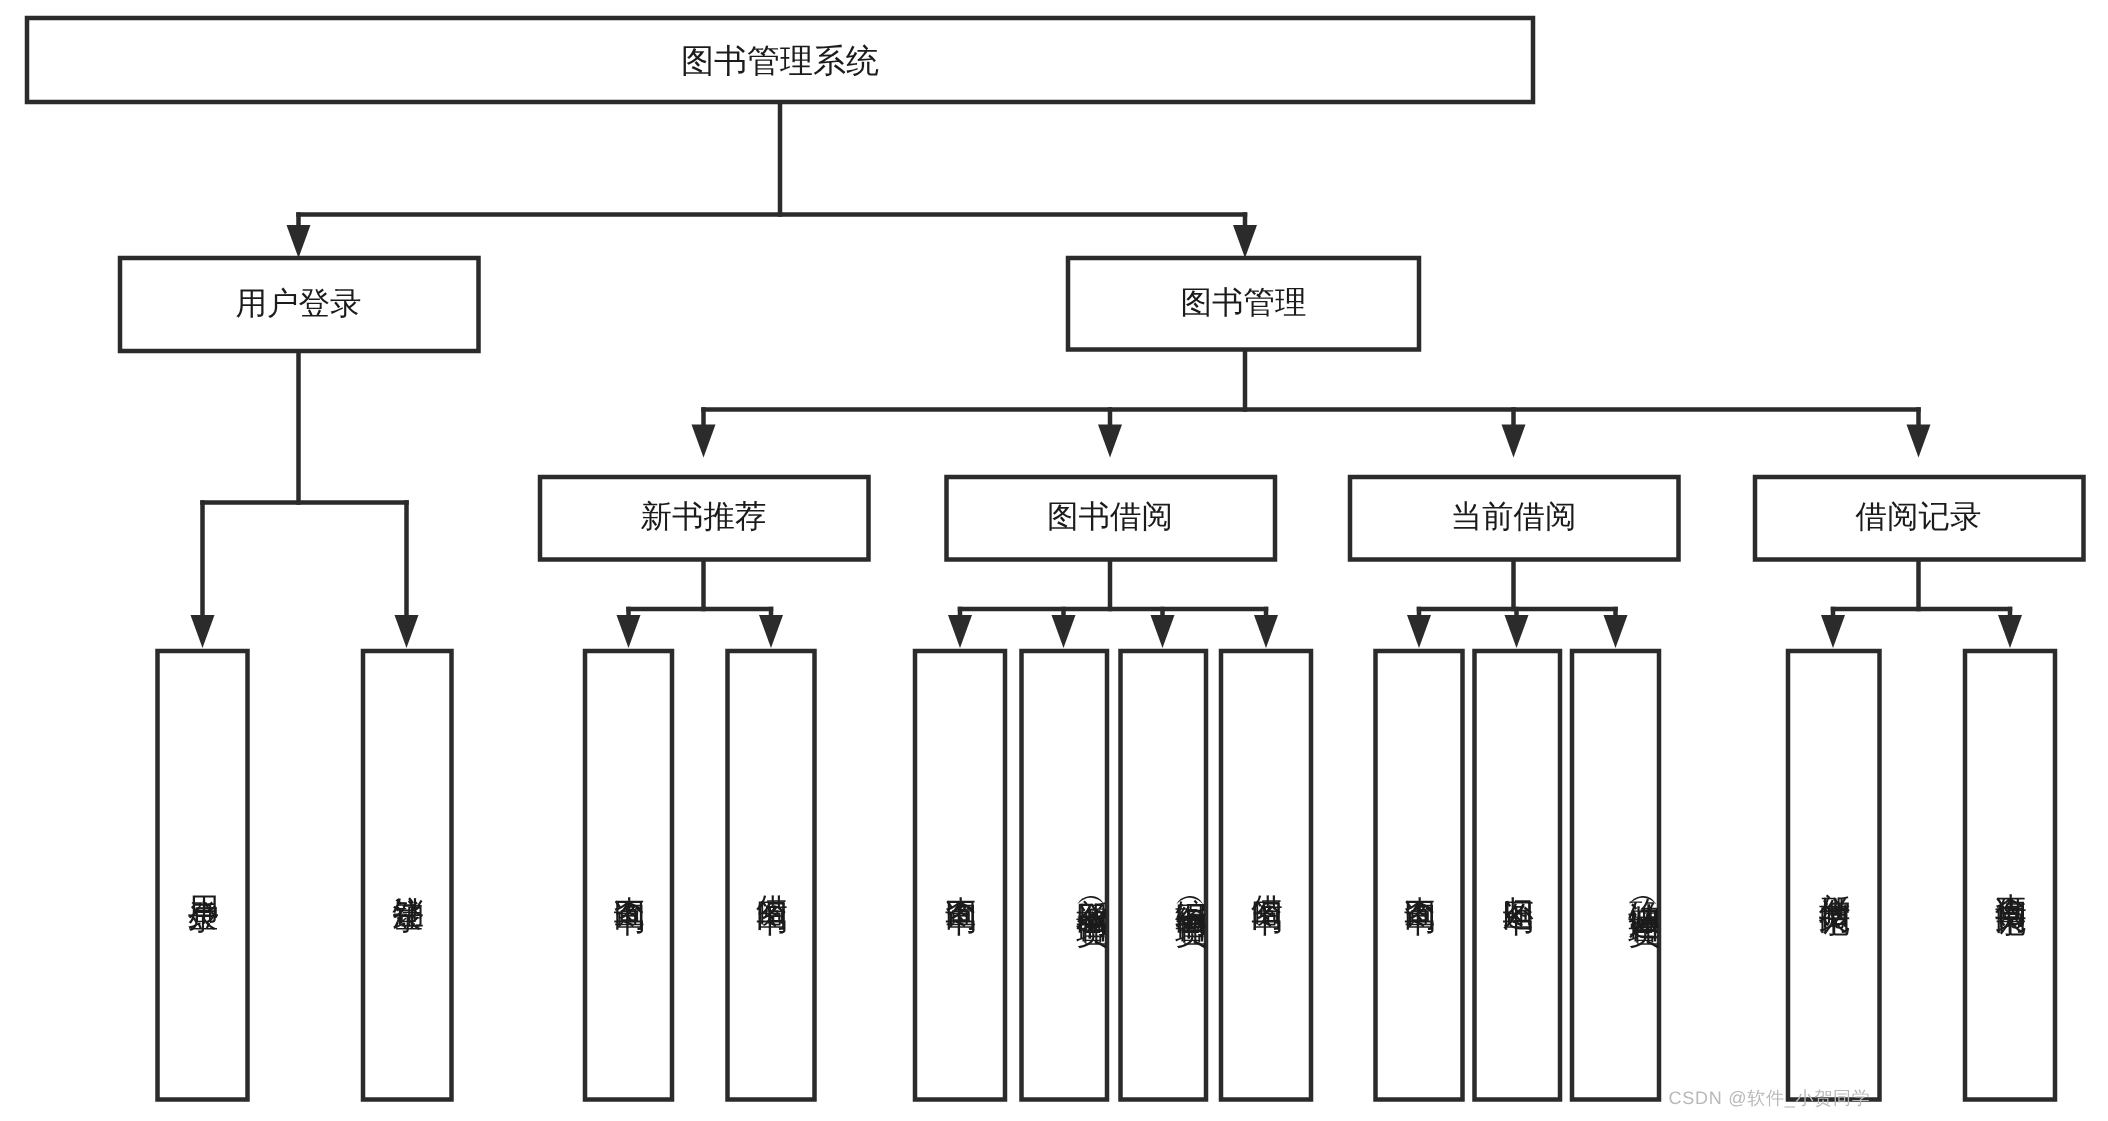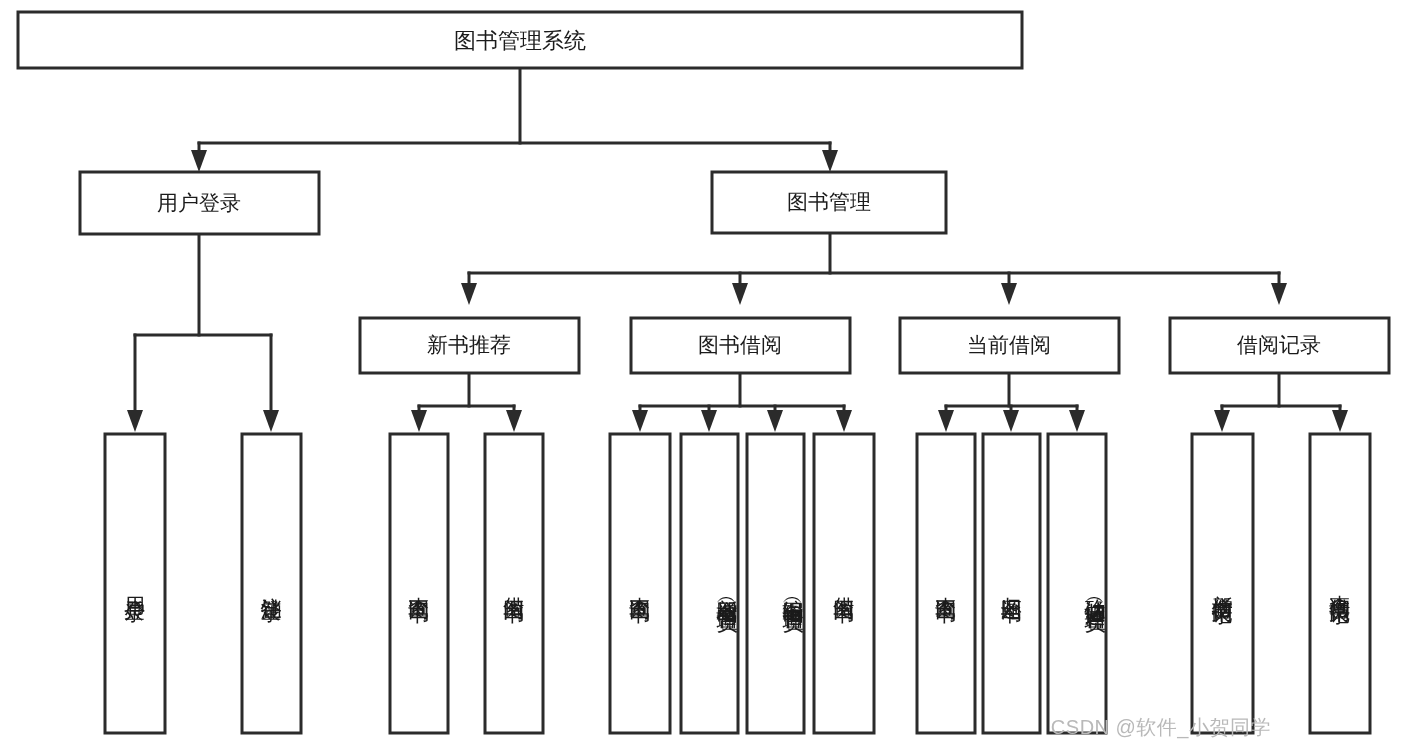--- a/index.html
+++ b/index.html
@@ -11,21 +11,20 @@
     width: 1405px;
     height: 747px;
     font-family: "Liberation Sans", "DejaVu Sans", sans-serif;
     overflow: hidden;
   }
   #diagram-root {
     position: relative;
     width: 1257px;
     height: 747px;
     background: #ffffff;
-    padding-left: 24px;
   }
   svg.diagram-svg {
     position: absolute;
     left: 0;
     top: 0;
     width: 1405px;
     height: 747px;
   }
   .node-rect {
     fill: #ffffff;
@@ -70,21 +69,21 @@
     display: flex;
     align-items: center;
     justify-content: center;
     pointer-events: none;
   }
   .watermark {
     position: absolute;
     right: 10px;
     bottom: 6px;
     font-family: "Liberation Sans", "DejaVu Sans", sans-serif;
-    font-size: 20px;
+    font-size: 12px;
     color: #b9b9b9;
     white-space: nowrap;
     letter-spacing: 0.5px;
   }
 </style>
 </head>
 <body>
 
 <div id="diagram-root">
 

